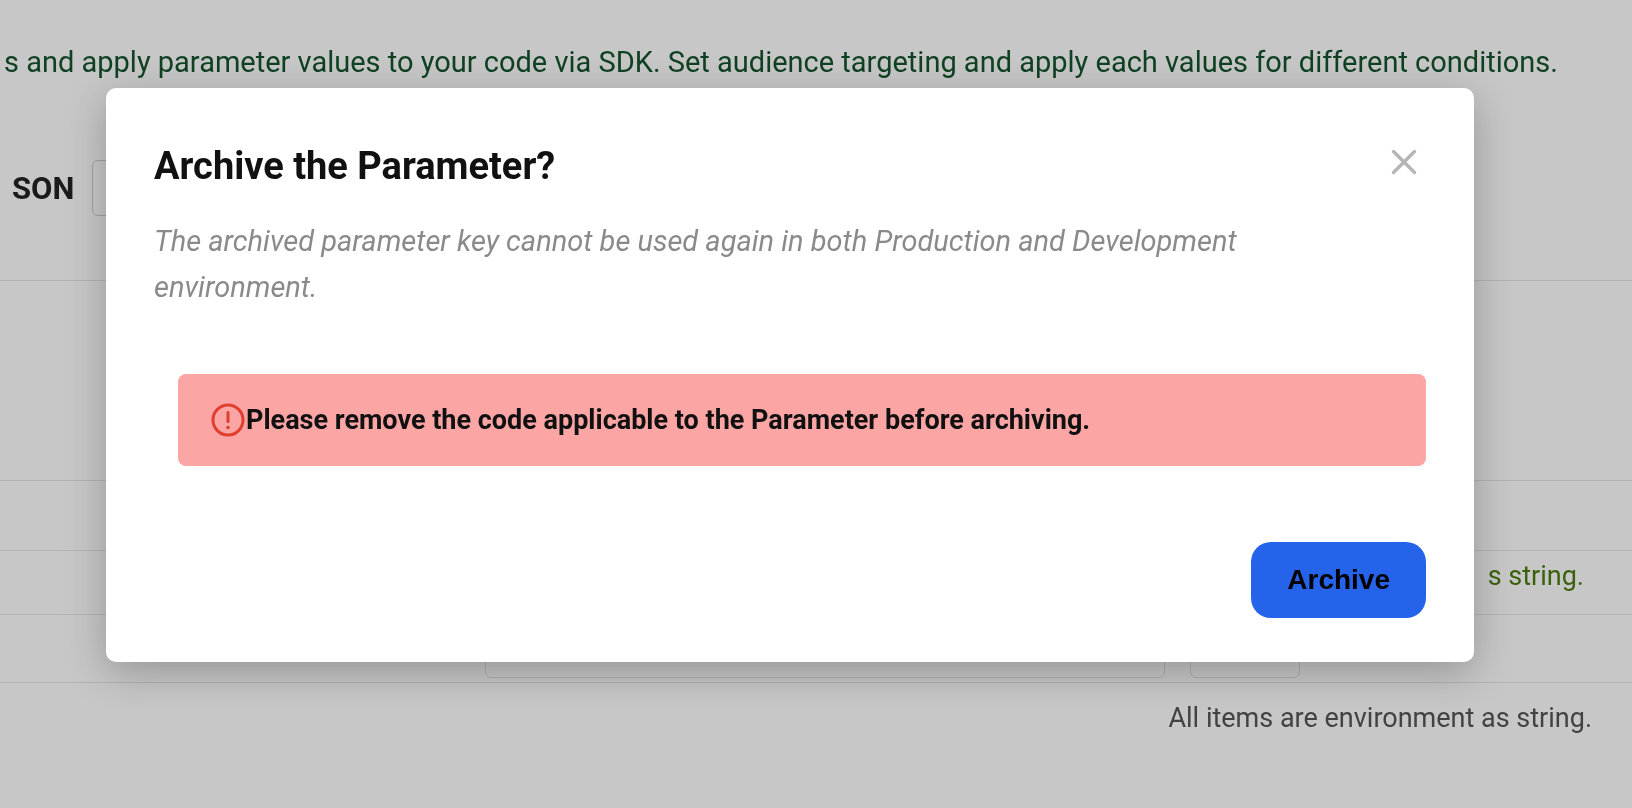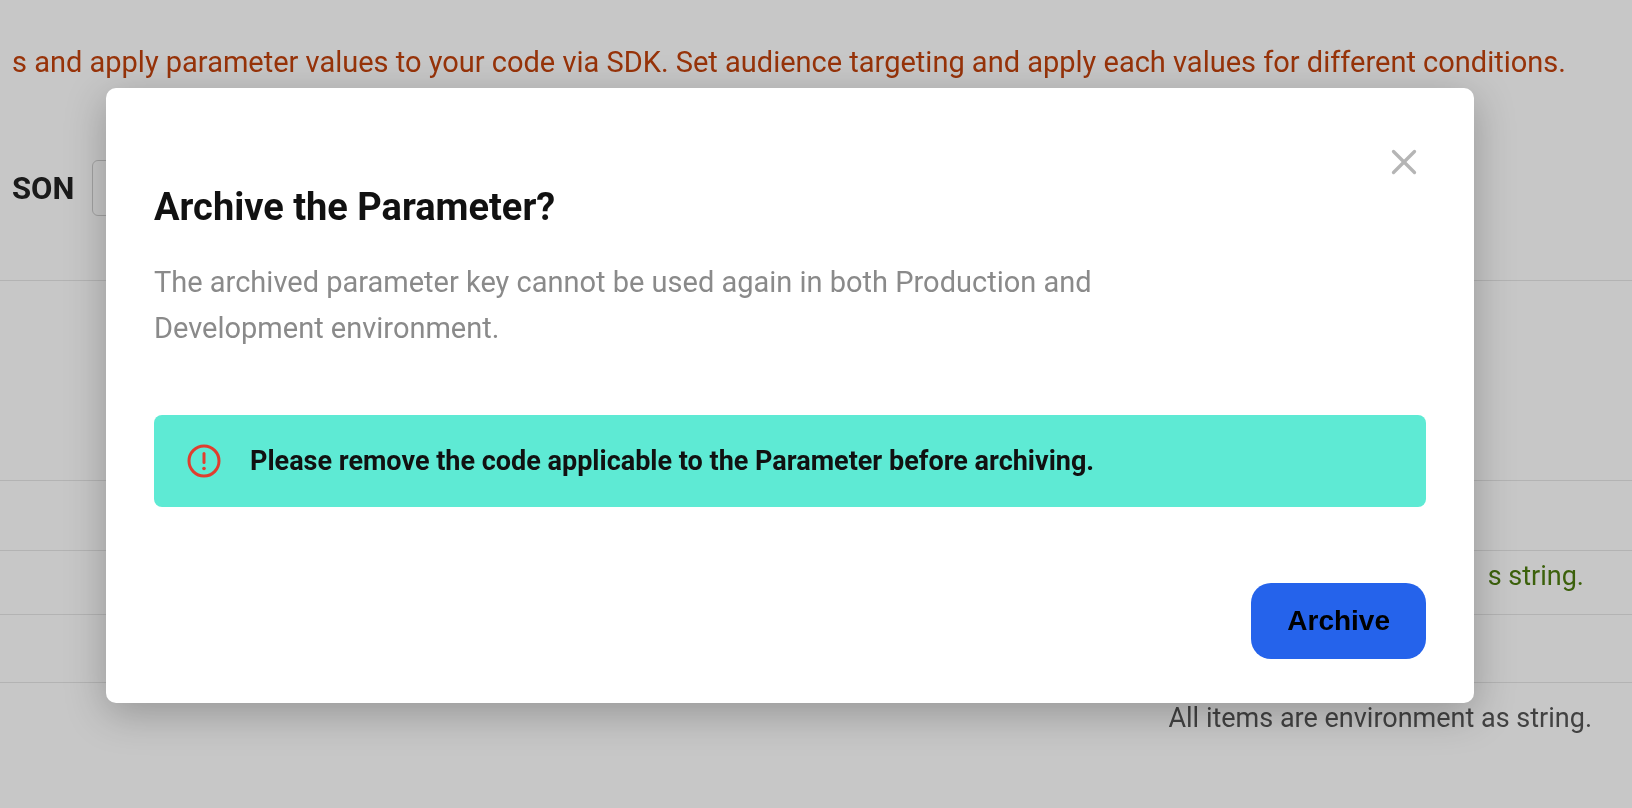--- a/index.html
+++ b/index.html
@@ -20,23 +20,23 @@
       inset: 0;
       filter: brightness(0.78);
       background: #fff;
     }
     .bg-intro {
       position: absolute;
       top: 45px;
       left: 0;
       right: 0;
       font-size: 29px;
-      color: #c2410c;
+      color: #14532d;
       white-space: nowrap;
-      padding-left: 12px;
+      padding-left: 4px;
     }
     .bg-son {
       position: absolute;
       top: 170px;
       left: 12px;
       font-size: 31px;
       font-weight: 700;
       color: #222;
     }
     .bg-pill {
@@ -116,21 +116,20 @@
     .modal-header {
       display: flex;
       justify-content: space-between;
       align-items: flex-start;
     }
     .modal-title {
       font-size: 38px;
       font-weight: 700;
       color: #111;
       line-height: 1.2;
-      margin-top: 41px;
     }
     .close-btn {
       background: transparent;
       border: none;
       cursor: pointer;
       padding: 4px;
       color: #b5b5b5;
       display: flex;
       align-items: center;
       justify-content: center;
@@ -139,29 +138,30 @@
     .close-btn svg {
       width: 36px;
       height: 36px;
     }
     .modal-desc {
       margin-top: 28px;
       font-size: 29px;
       color: #8a8a8a;
       line-height: 1.6;
       max-width: 1100px;
+      font-style: italic;
     }
     .warning-box {
       margin-top: 64px;
-      background: #5eead4;
+      background: #fca5a5;
       border-radius: 8px;
       padding: 28px 32px;
       display: flex;
       align-items: center;
-      gap: 28px;
+      margin-left: 24px;
     }
     .warning-icon {
       flex-shrink: 0;
       width: 36px;
       height: 36px;
       color: #e03e2f;
     }
     .warning-text {
       font-size: 27px;
       font-weight: 700;

